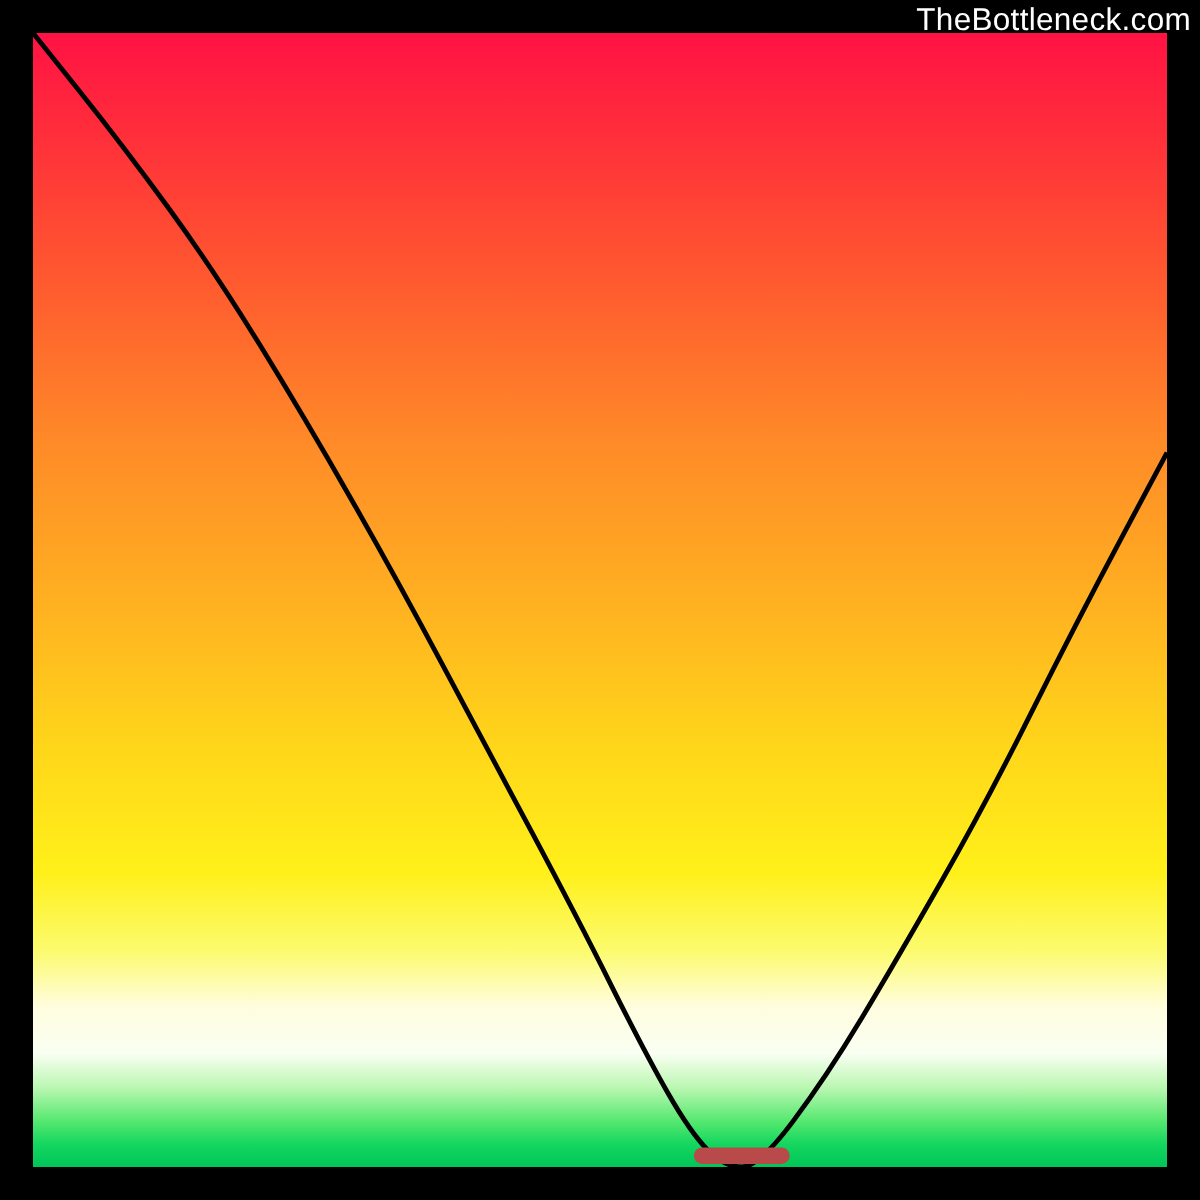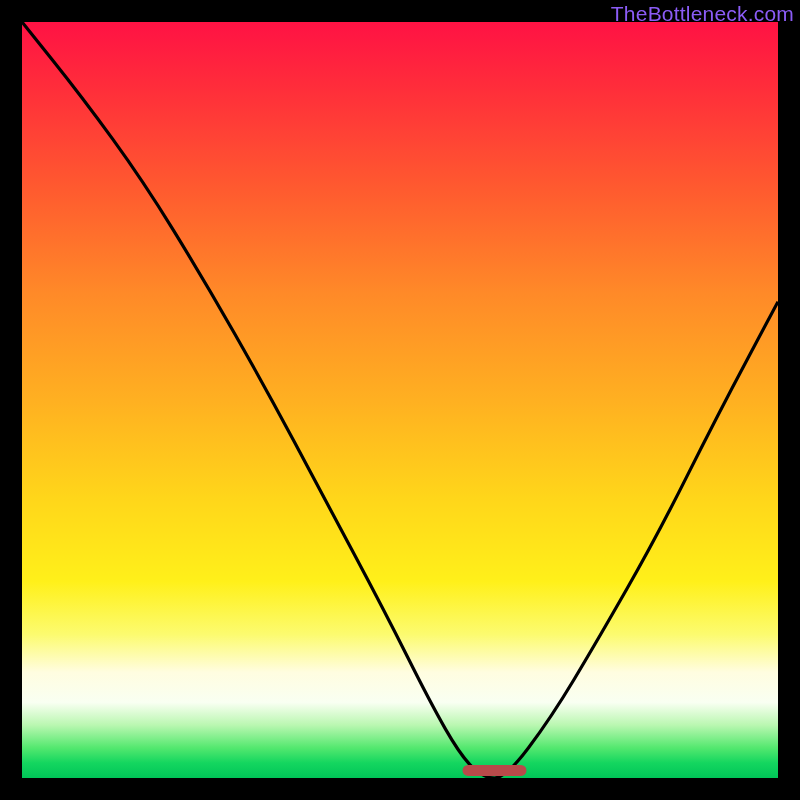--- a/index.html
+++ b/index.html
@@ -42,21 +42,21 @@
       #14d65f 98%,
       #00c558 100%
     );
   }
   .watermark {
     position: absolute;
     top: 2px;
     right: 6px;
     font-family: Arial, Helvetica, sans-serif;
     font-size: 21px;
-    color: #8b5cf6;
+    color: #ffffff;
     letter-spacing: 0.2px;
     user-select: none;
   }
   svg.curve {
     position: absolute;
     left: 0;
     top: 0;
     width: 756px;
     height: 756px;
   }

